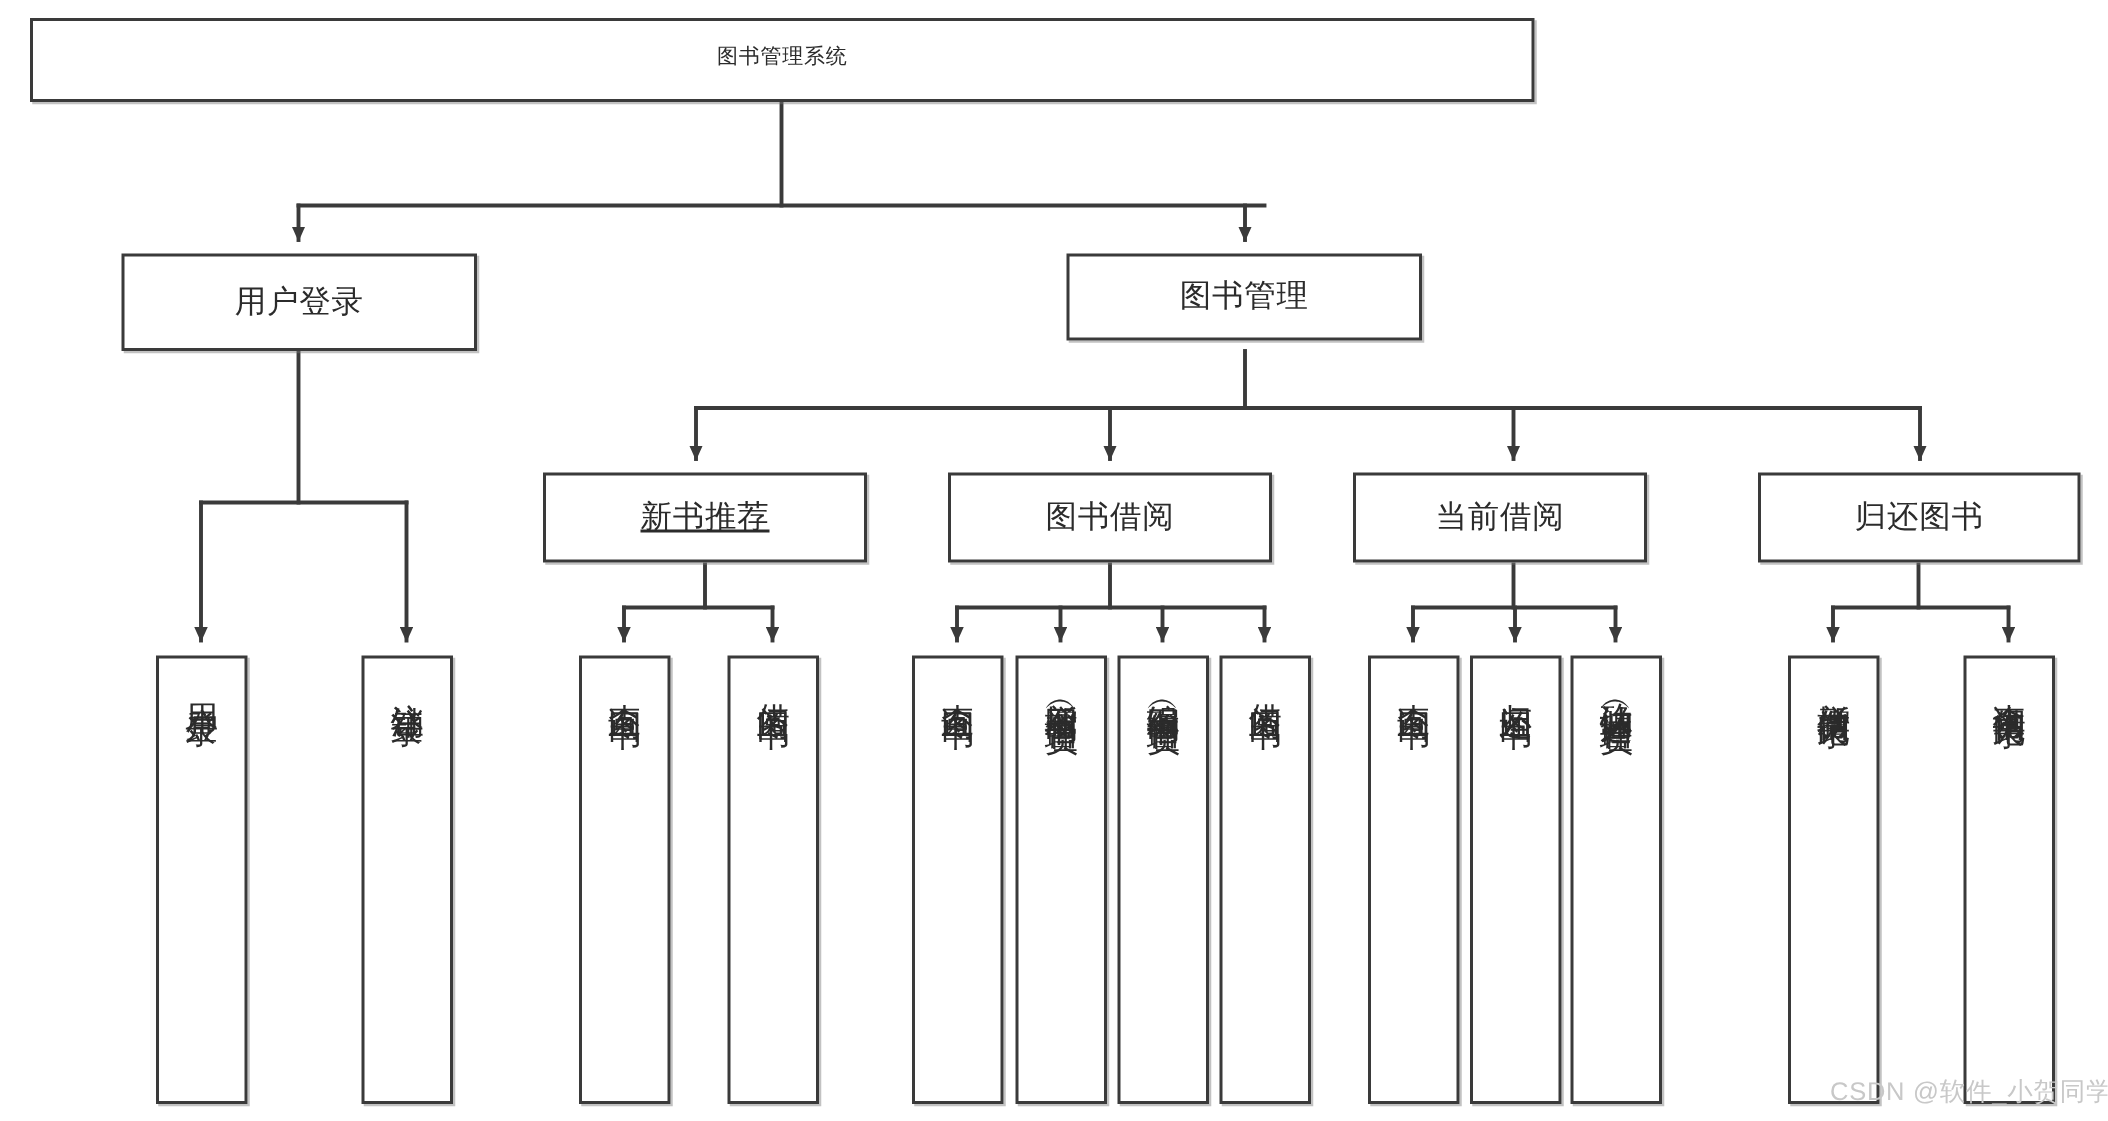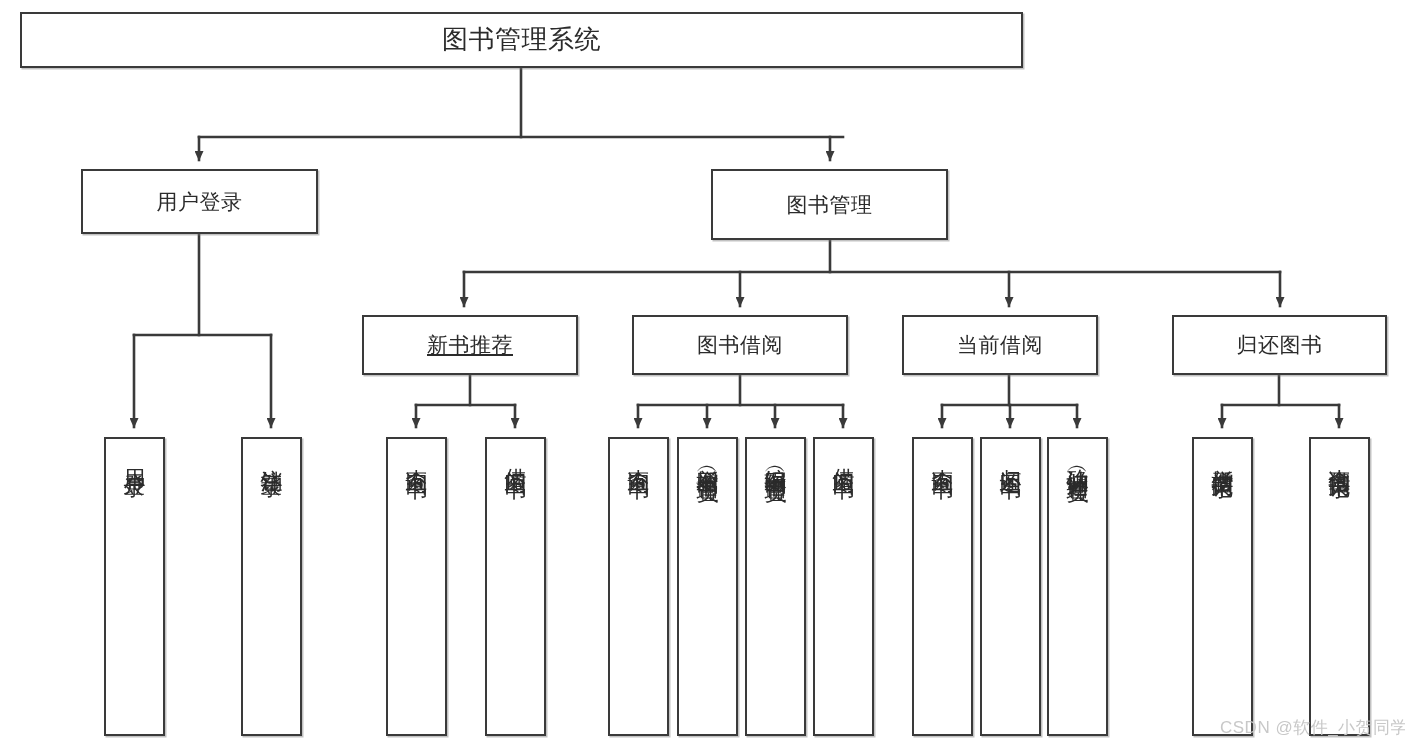--- a/index.html
+++ b/index.html
@@ -23,21 +23,21 @@
   }
   .node .label{
     display:block;
     line-height:1.12;
     letter-spacing:.5px;
     white-space:nowrap;
     font-weight:400;
   }
   
   .h-node .label{font-size:21px;}
-  .root .label{font-size:26px;}
+  .root .label{font-size:14px;font-family:Liberation Mono, monospace;}
 
   
   .v-node{align-items:flex-start;padding-top:12px;}
   .v-node .label{
     writing-mode:vertical-rl;
     text-orientation:upright;
     font-size:22px;
     line-height:1.18;
     letter-spacing:3px;
     white-space:nowrap;
@@ -111,21 +111,21 @@
     </g>
   </svg>
 
   <div class="node h-node root" style="left:20px;top:12px;width:1003px;height:56px;">
     <span class="label">图书管理系统</span>
   </div>
 
   <div class="node h-node" style="left:81px;top:169px;width:237px;height:65px;">
     <span class="label">用户登录</span>
   </div>
-  <div class="node h-node" style="left:711px;top:169px;width:237px;height:71px;">
+  <div class="node h-node" style="left:711px;top:169px;width:237px;height:58px;">
     <span class="label">图书管理</span>
   </div>
 
   <div class="node h-node" style="left:362px;top:315px;width:216px;height:60px;text-decoration:underline;">
     <span class="label">新书推荐</span>
   </div>
   <div class="node h-node" style="left:632px;top:315px;width:216px;height:60px;">
     <span class="label">图书借阅</span>
   </div>
   <div class="node h-node" style="left:902px;top:315px;width:196px;height:60px;">

